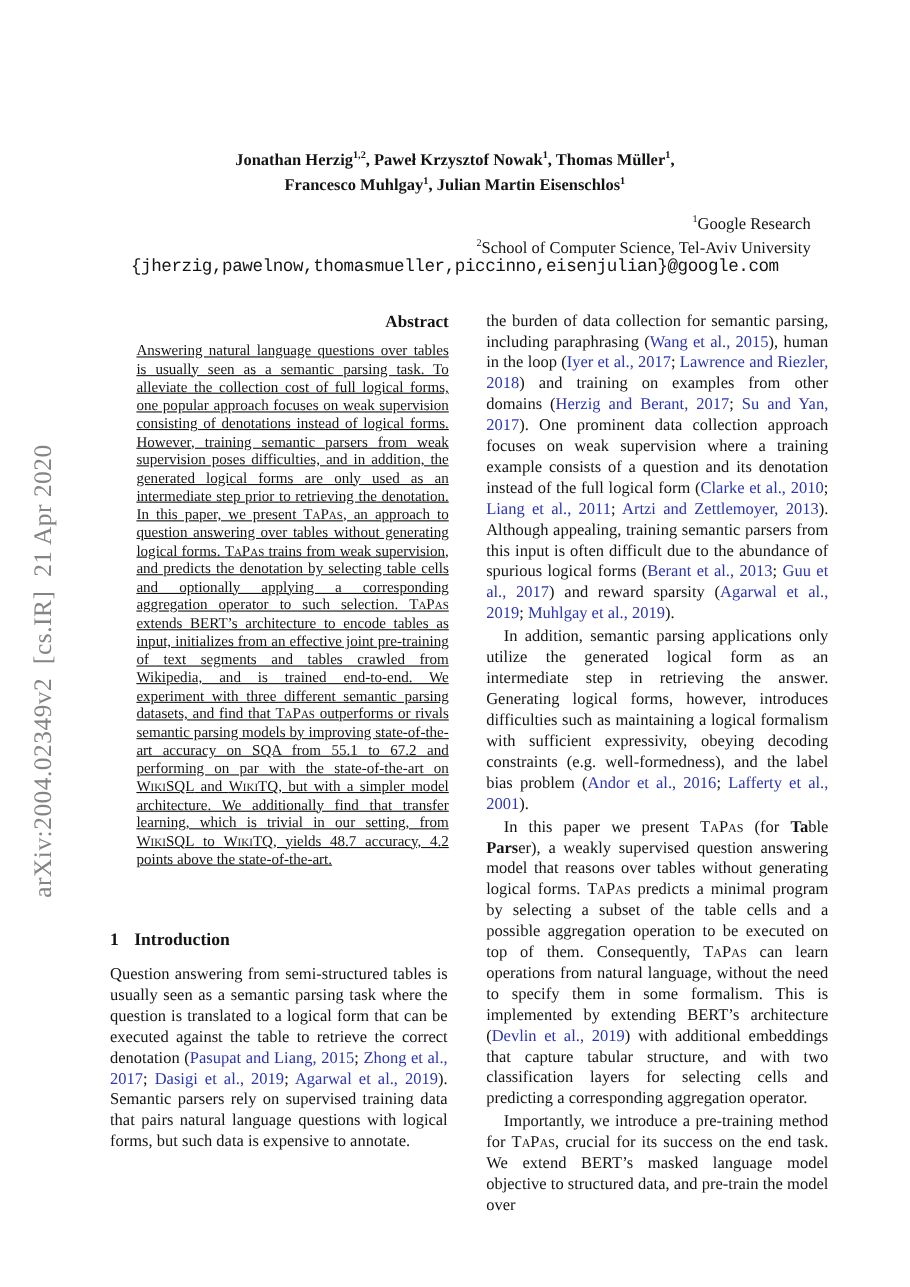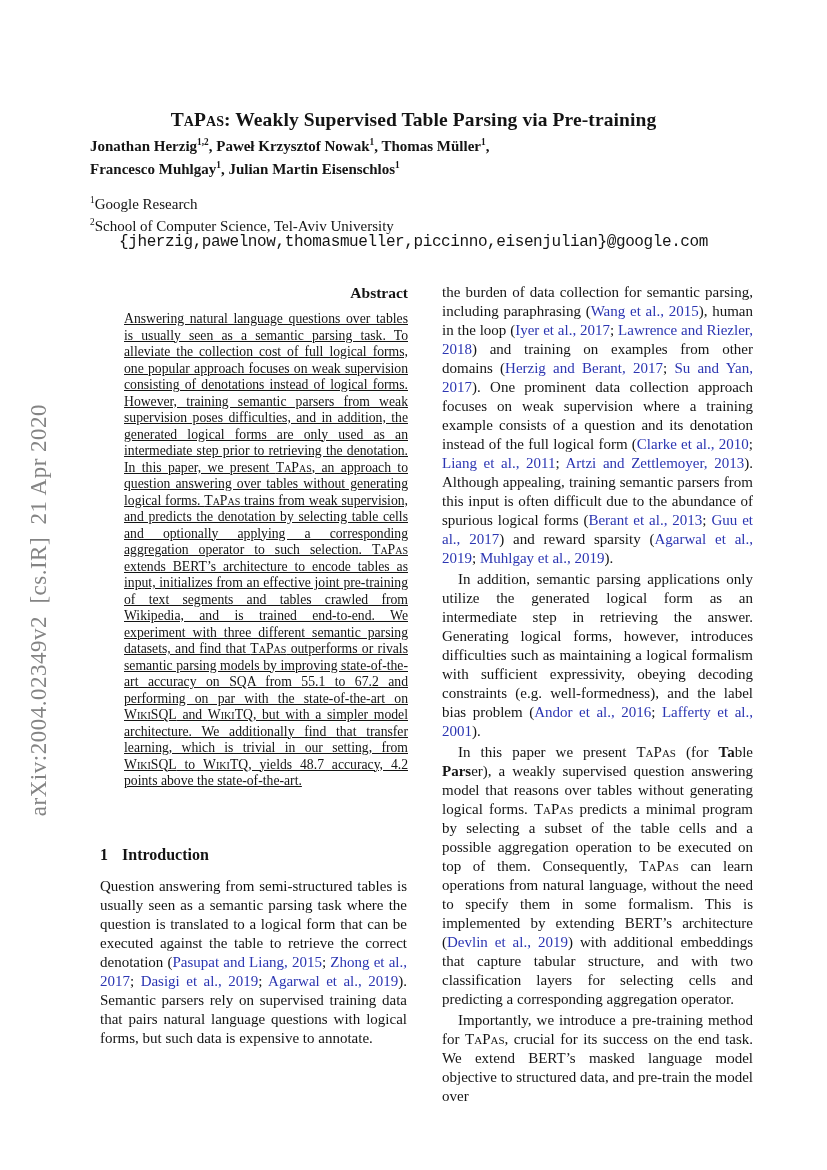--- a/index.html
+++ b/index.html
@@ -26,25 +26,25 @@
   }
 
   
   .paper-title {
     position: absolute; top: 96px; left: 90px; width: 647px;
     text-align: center; font-size: 19.5px; font-weight: bold;
     letter-spacing: 0.1px;
   }
   .authors {
     position: absolute; top: 135px; left: 90px; width: 647px;
-    text-align: left; font-size: 15px; font-weight: bold; line-height: 23px;
+    text-align: center; font-size: 15px; font-weight: bold; line-height: 23px;
   }
   .affiliations {
     position: absolute; top: 193px; left: 90px; width: 647px;
-    text-align: left; font-size: 15px; line-height: 22px;
+    text-align: right; font-size: 15px; line-height: 22px;
   }
   .email-line {
     position: absolute; top: 233px; left: 90px; width: 647px;
     text-align: center;
     font-family: "Liberation Mono", "DejaVu Sans Mono", monospace;
     font-size: 16px; letter-spacing: -0.4px;
   }
 
   
   .col-left  { position: absolute; left: 100px; top: 283px; width: 307px; }
@@ -82,21 +82,20 @@
   .seg-bold { font-weight: bold; }
   .seg-sup { vertical-align: super; font-size: 0.62em; line-height: 0; }
 </style>
 </head>
 <body style="color: rgb(20, 20, 20); background: rgb(255, 255, 255);">
 
 <div class="page">
 
   <div class="arxiv-stamp">arXiv:2004.02349v2  [cs.IR]  21 Apr 2020</div>
 
-  <h1 class="paper-title"><span class="seg-sc">TaPas</span><span class="seg-plain">: Weakly Supervised Table Parsing via Pre-training</span></h1>
 
   <div class="authors">
     <div><span class="seg-plain">Jonathan Herzig</span><span class="seg-sup">1,2</span><span class="seg-plain">, Paweł Krzysztof Nowak</span><span class="seg-sup">1</span><span class="seg-plain">, Thomas Müller</span><span class="seg-sup">1</span><span class="seg-plain">,</span></div>
     <div><span class="seg-plain">Francesco Muhlgay</span><span class="seg-sup">1</span><span class="seg-plain">, Julian Martin Eisenschlos</span><span class="seg-sup">1</span></div>
   </div>
 
   <div class="affiliations">
     <div><span class="seg-sup">1</span><span class="seg-plain">Google Research</span></div>
     <div><span class="seg-sup">2</span><span class="seg-plain">School of Computer Science, Tel-Aviv University</span></div>
   </div>

